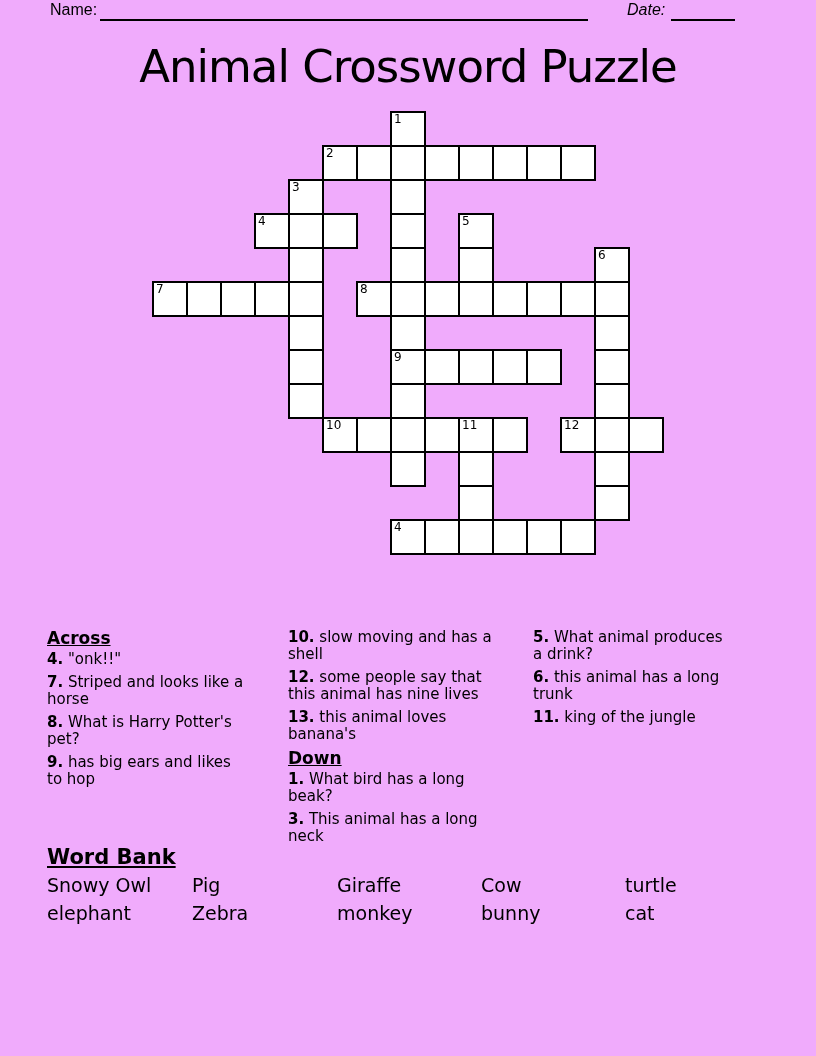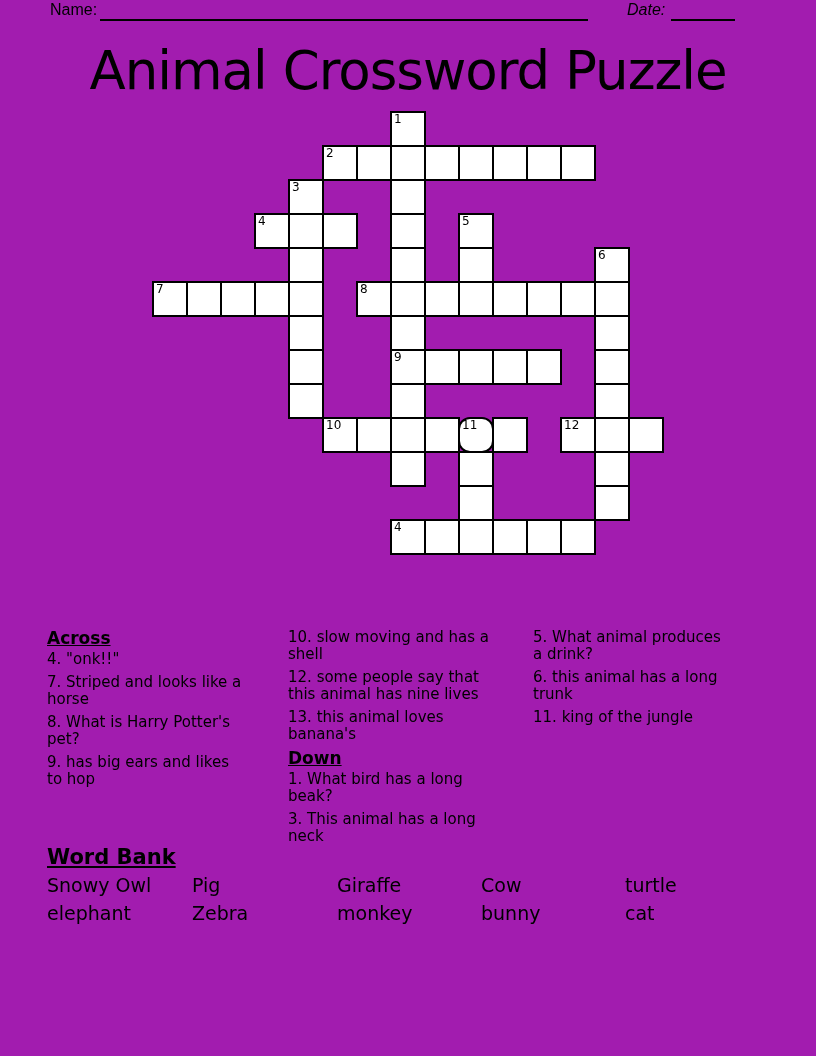--- a/index.html
+++ b/index.html
@@ -1,33 +1,33 @@
 <!DOCTYPE html>
 <html><head>
 <meta charset="utf-8">
 <style>
   html,body { margin:0; padding:0; background:#fff; }
   .page {
-    position:relative; width:816px; height:1056px; background:#a21caf;
+    position:relative; width:816px; height:1056px; background:#f0abfc;
     font-family:"DejaVu Sans", sans-serif; color:#000; overflow:hidden;
   }
   
   .hdr-label {
     position:absolute; top:1px; font-family:"Liberation Sans", sans-serif;
     font-size:16px; color:#000;
   }
   .name-label { left:50px; }
   .date-label { left:627px;font-style:italic; }
   .fill-line { position:absolute; top:0; height:19px; border-bottom:2px solid #000; }
   .name-line { left:100px; width:488px; }
   .date-line { left:671px; width:64px; }
   
   .title {
     position:absolute; left:0; right:0; top:40px; margin:0;
-    text-align:center; font-size:53px; font-weight:normal; letter-spacing:-1px;
+    text-align:center; font-size:45px; font-weight:normal; letter-spacing:-1px;
   }
   
   .grid { position:absolute; left:152px; top:111px; width:512px; height:444px; }
   .cell {
     position:absolute; width:36px; height:36px; box-sizing:border-box;
     border:2px solid #000; background:#fff;
   }
   .cellnum {
     position:absolute; top:0px; left:2px; font-size:12px; line-height:13px; color:#000;
   }
@@ -35,21 +35,21 @@
   .clues { position:absolute; left:47px; top:629px; width:725px; height:215px; }
   .clue-col { position:absolute; top:0; }
   .col0 { left:0px;   width:200px; }
   .col1 { left:241px; width:210px; }
   .col2 { left:486px; width:196px; }
   .clue-heading {
     font-size:17px; font-weight:bold; text-decoration:underline;
     line-height:18px; margin-bottom:4px;
   }
   .clue { font-size:15px; line-height:17px; margin-bottom:6px; }
-  .clue b { font-weight:normal;margin-top:48px; }
+  .clue b { font-weight:bold;margin-top:48px; }
   
   .wb-heading {
     position:absolute; left:47px; top:845px; font-size:21px; font-weight:bold;
     text-decoration:underline;
   }
   .wb-rows { position:absolute; left:47px; top:871px; width:730px; }
   .wb-row {
     display:grid; grid-template-columns:145px 145px 144px 144px auto;
     font-size:19px; line-height:28px;
   }
@@ -130,21 +130,21 @@
       <div class="cell" style="left: 442px; top: 238px;"></div>
       <div class="cell" style="left: 136px; top: 272px;"></div>
       <div class="cell" style="left: 238px; top: 272px;"></div>
       <div class="cell" style="left: 442px; top: 272px;"></div>
       <div class="cell" style="left: 170px; top: 306px;">
         <span class="cellnum">10</span>
       </div>
       <div class="cell" style="left: 204px; top: 306px;"></div>
       <div class="cell" style="left: 238px; top: 306px;"></div>
       <div class="cell" style="left: 272px; top: 306px;"></div>
-      <div class="cell" style="left: 306px; top: 306px; border-radius: 12px;">
+      <div class="cell" style="left: 306px; top: 306px;">
         <span class="cellnum">11</span>
       </div>
       <div class="cell" style="left: 340px; top: 306px;"></div>
       <div class="cell" style="left: 408px; top: 306px;">
         <span class="cellnum">12</span>
       </div>
       <div class="cell" style="left: 442px; top: 306px;"></div>
       <div class="cell" style="left: 476px; top: 306px;"></div>
       <div class="cell" style="left: 238px; top: 340px;"></div>
       <div class="cell" style="left: 306px; top: 340px;"></div>

